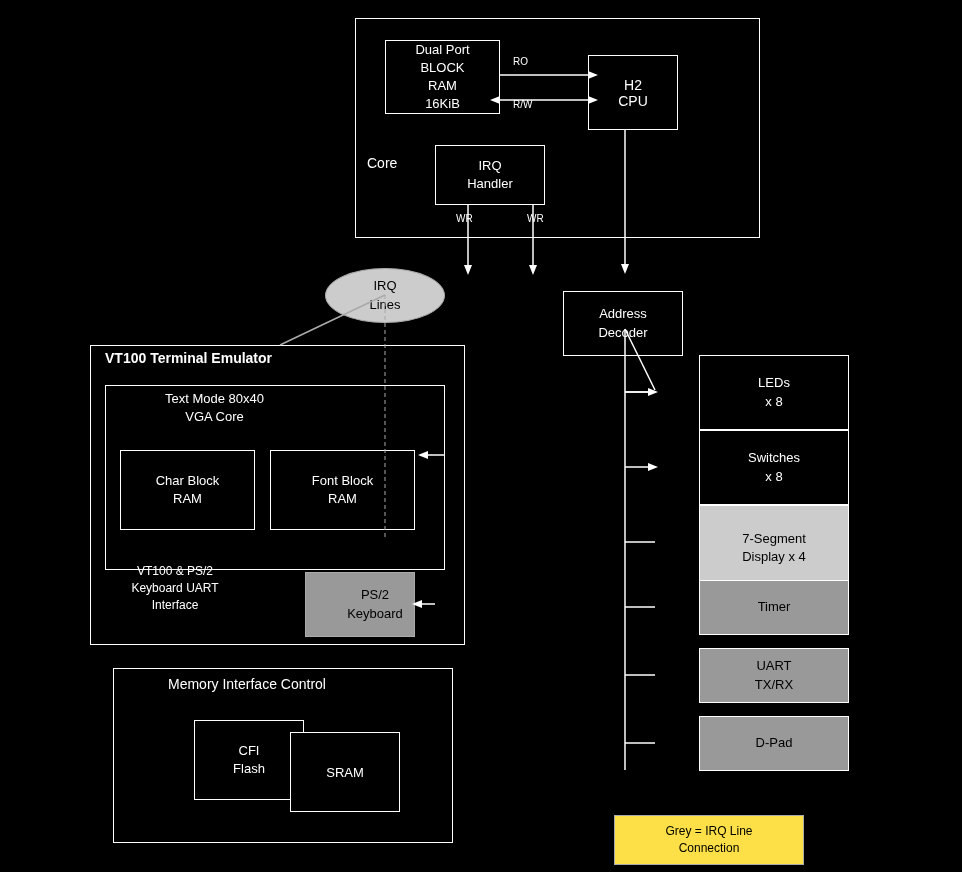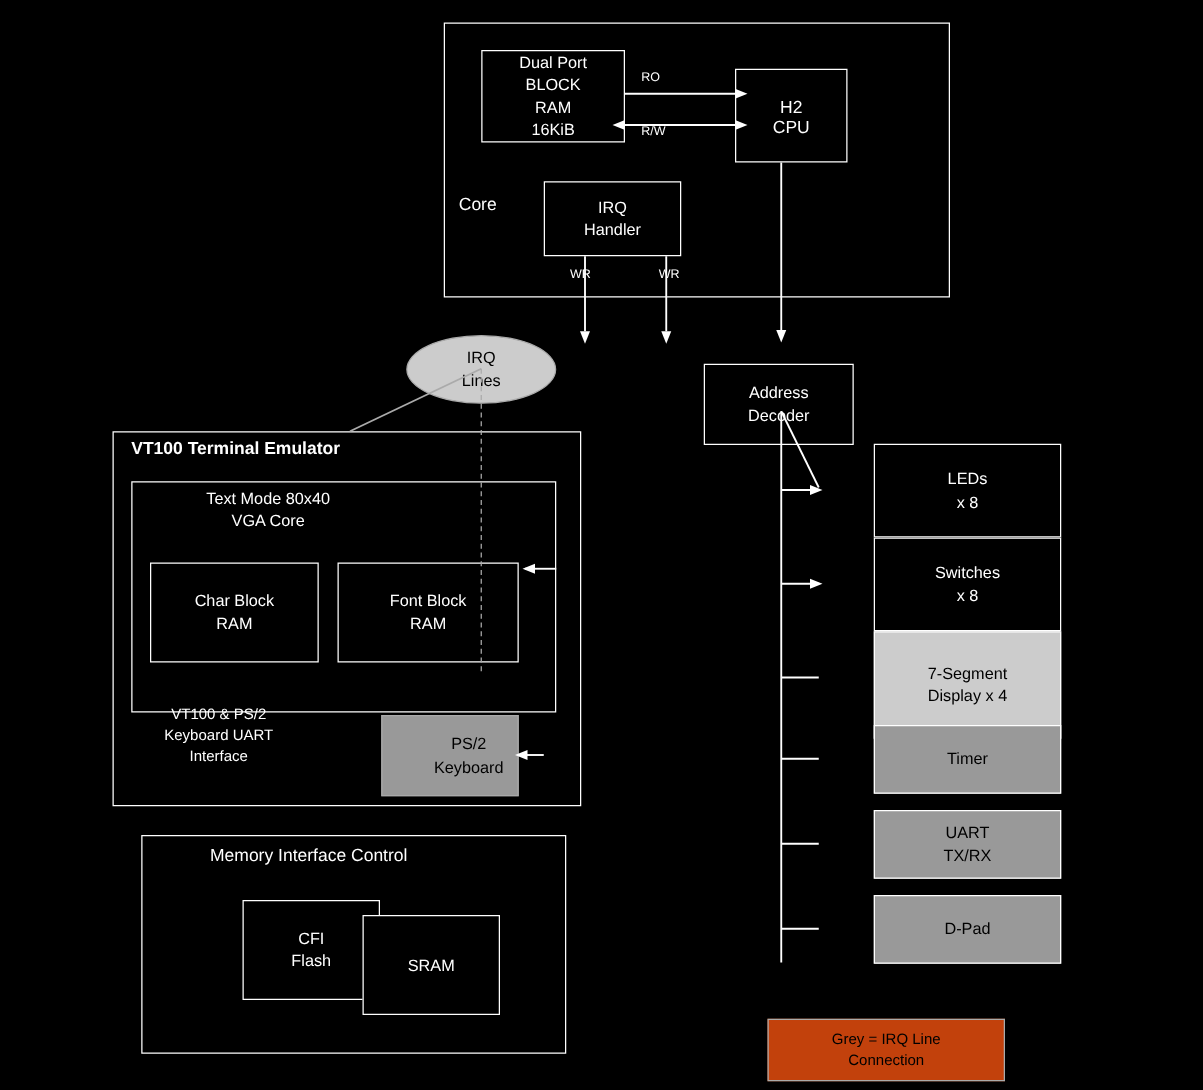--- a/index.html
+++ b/index.html
@@ -350,21 +350,21 @@
     }
 
     
     .legend-box {
       position: absolute;
       top: 815px;
       left: 614px;
       width: 190px;
       height: 50px;
       border: 1.5px solid #aaa;
-      background: #c2410c;
+      background: #fde047;
       display: flex;
       align-items: center;
       justify-content: center;
       text-align: center;
       color: #000;
       font-size: 12px;
       line-height: 1.4;
     }
 
     

